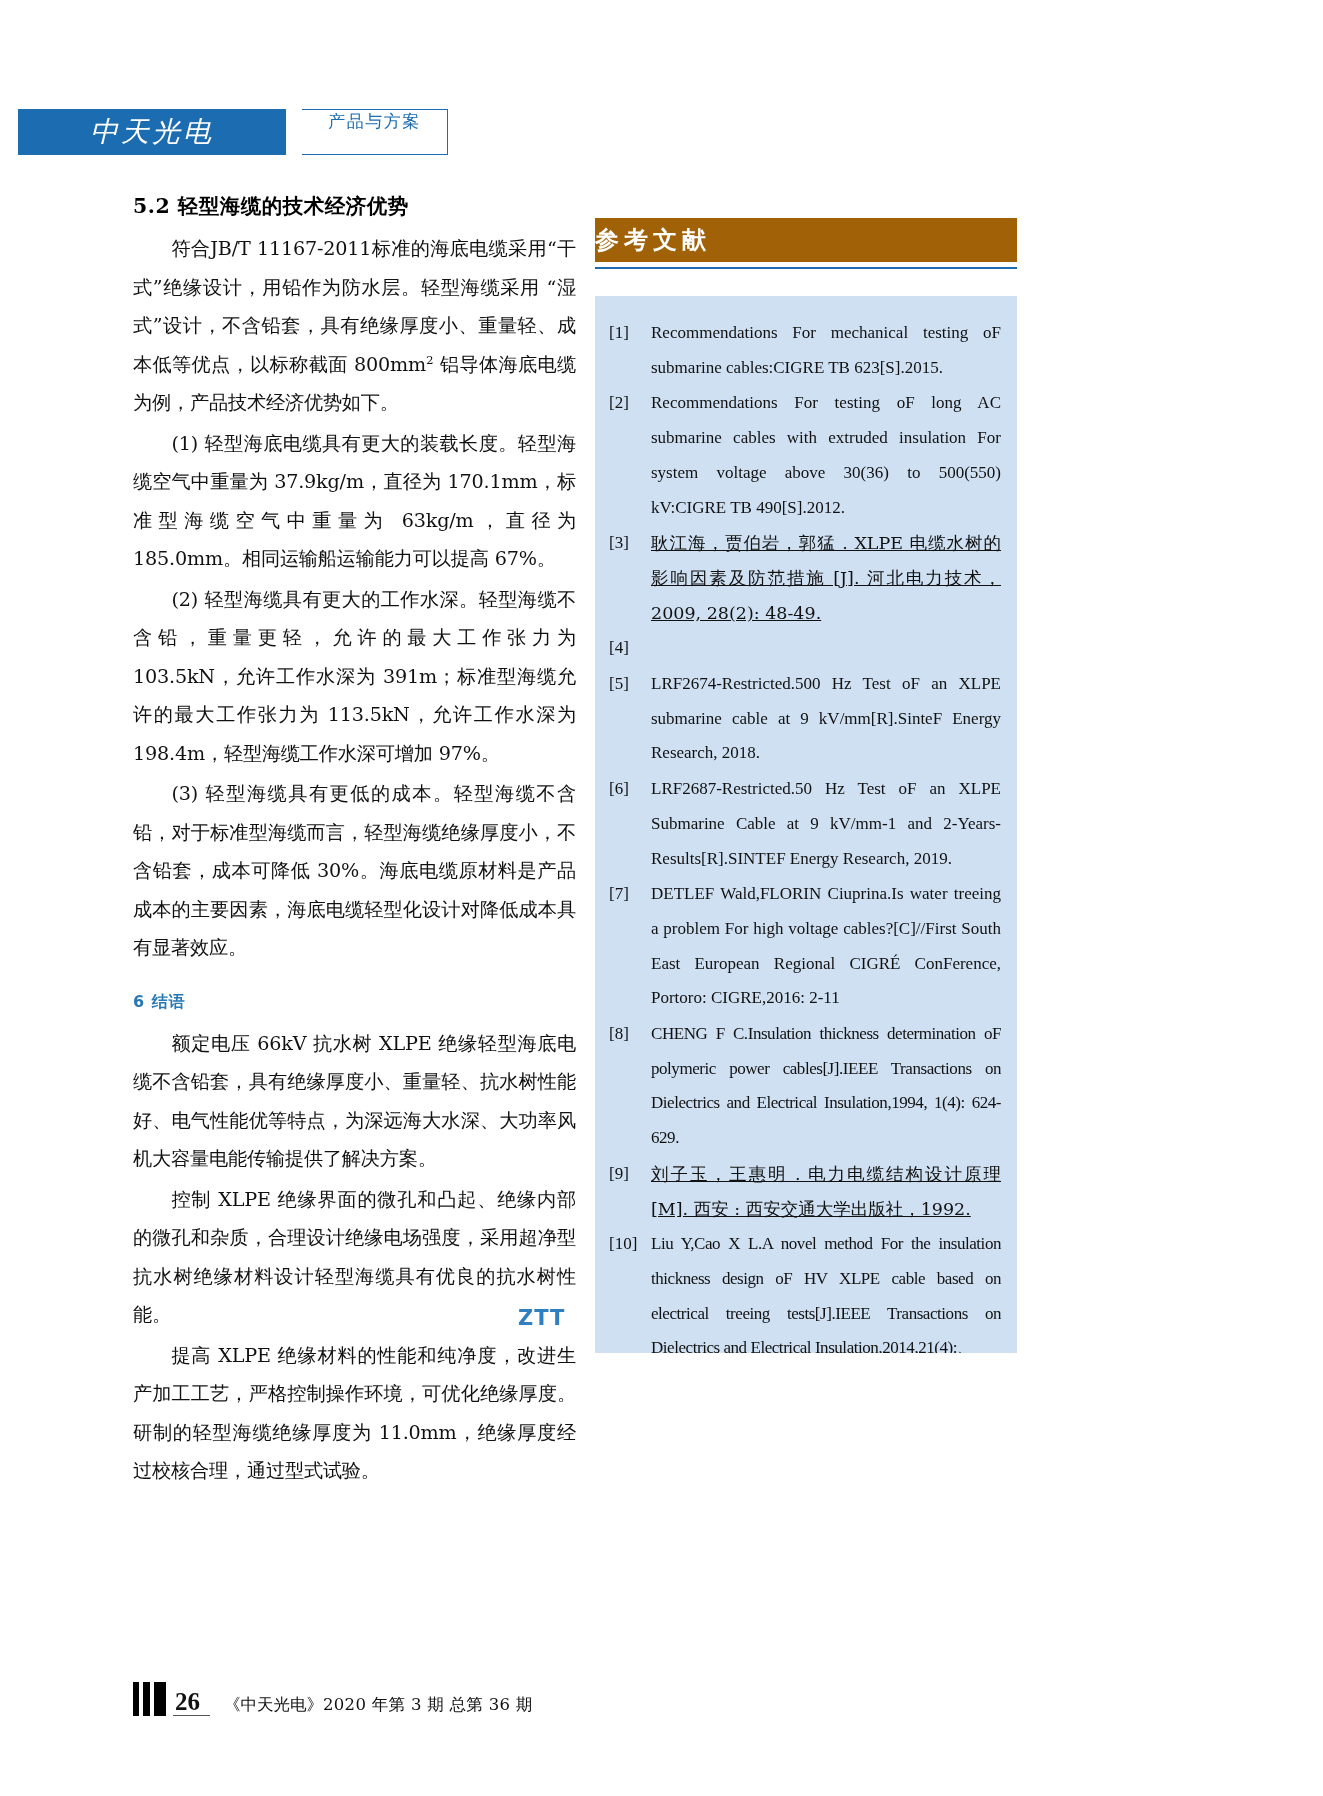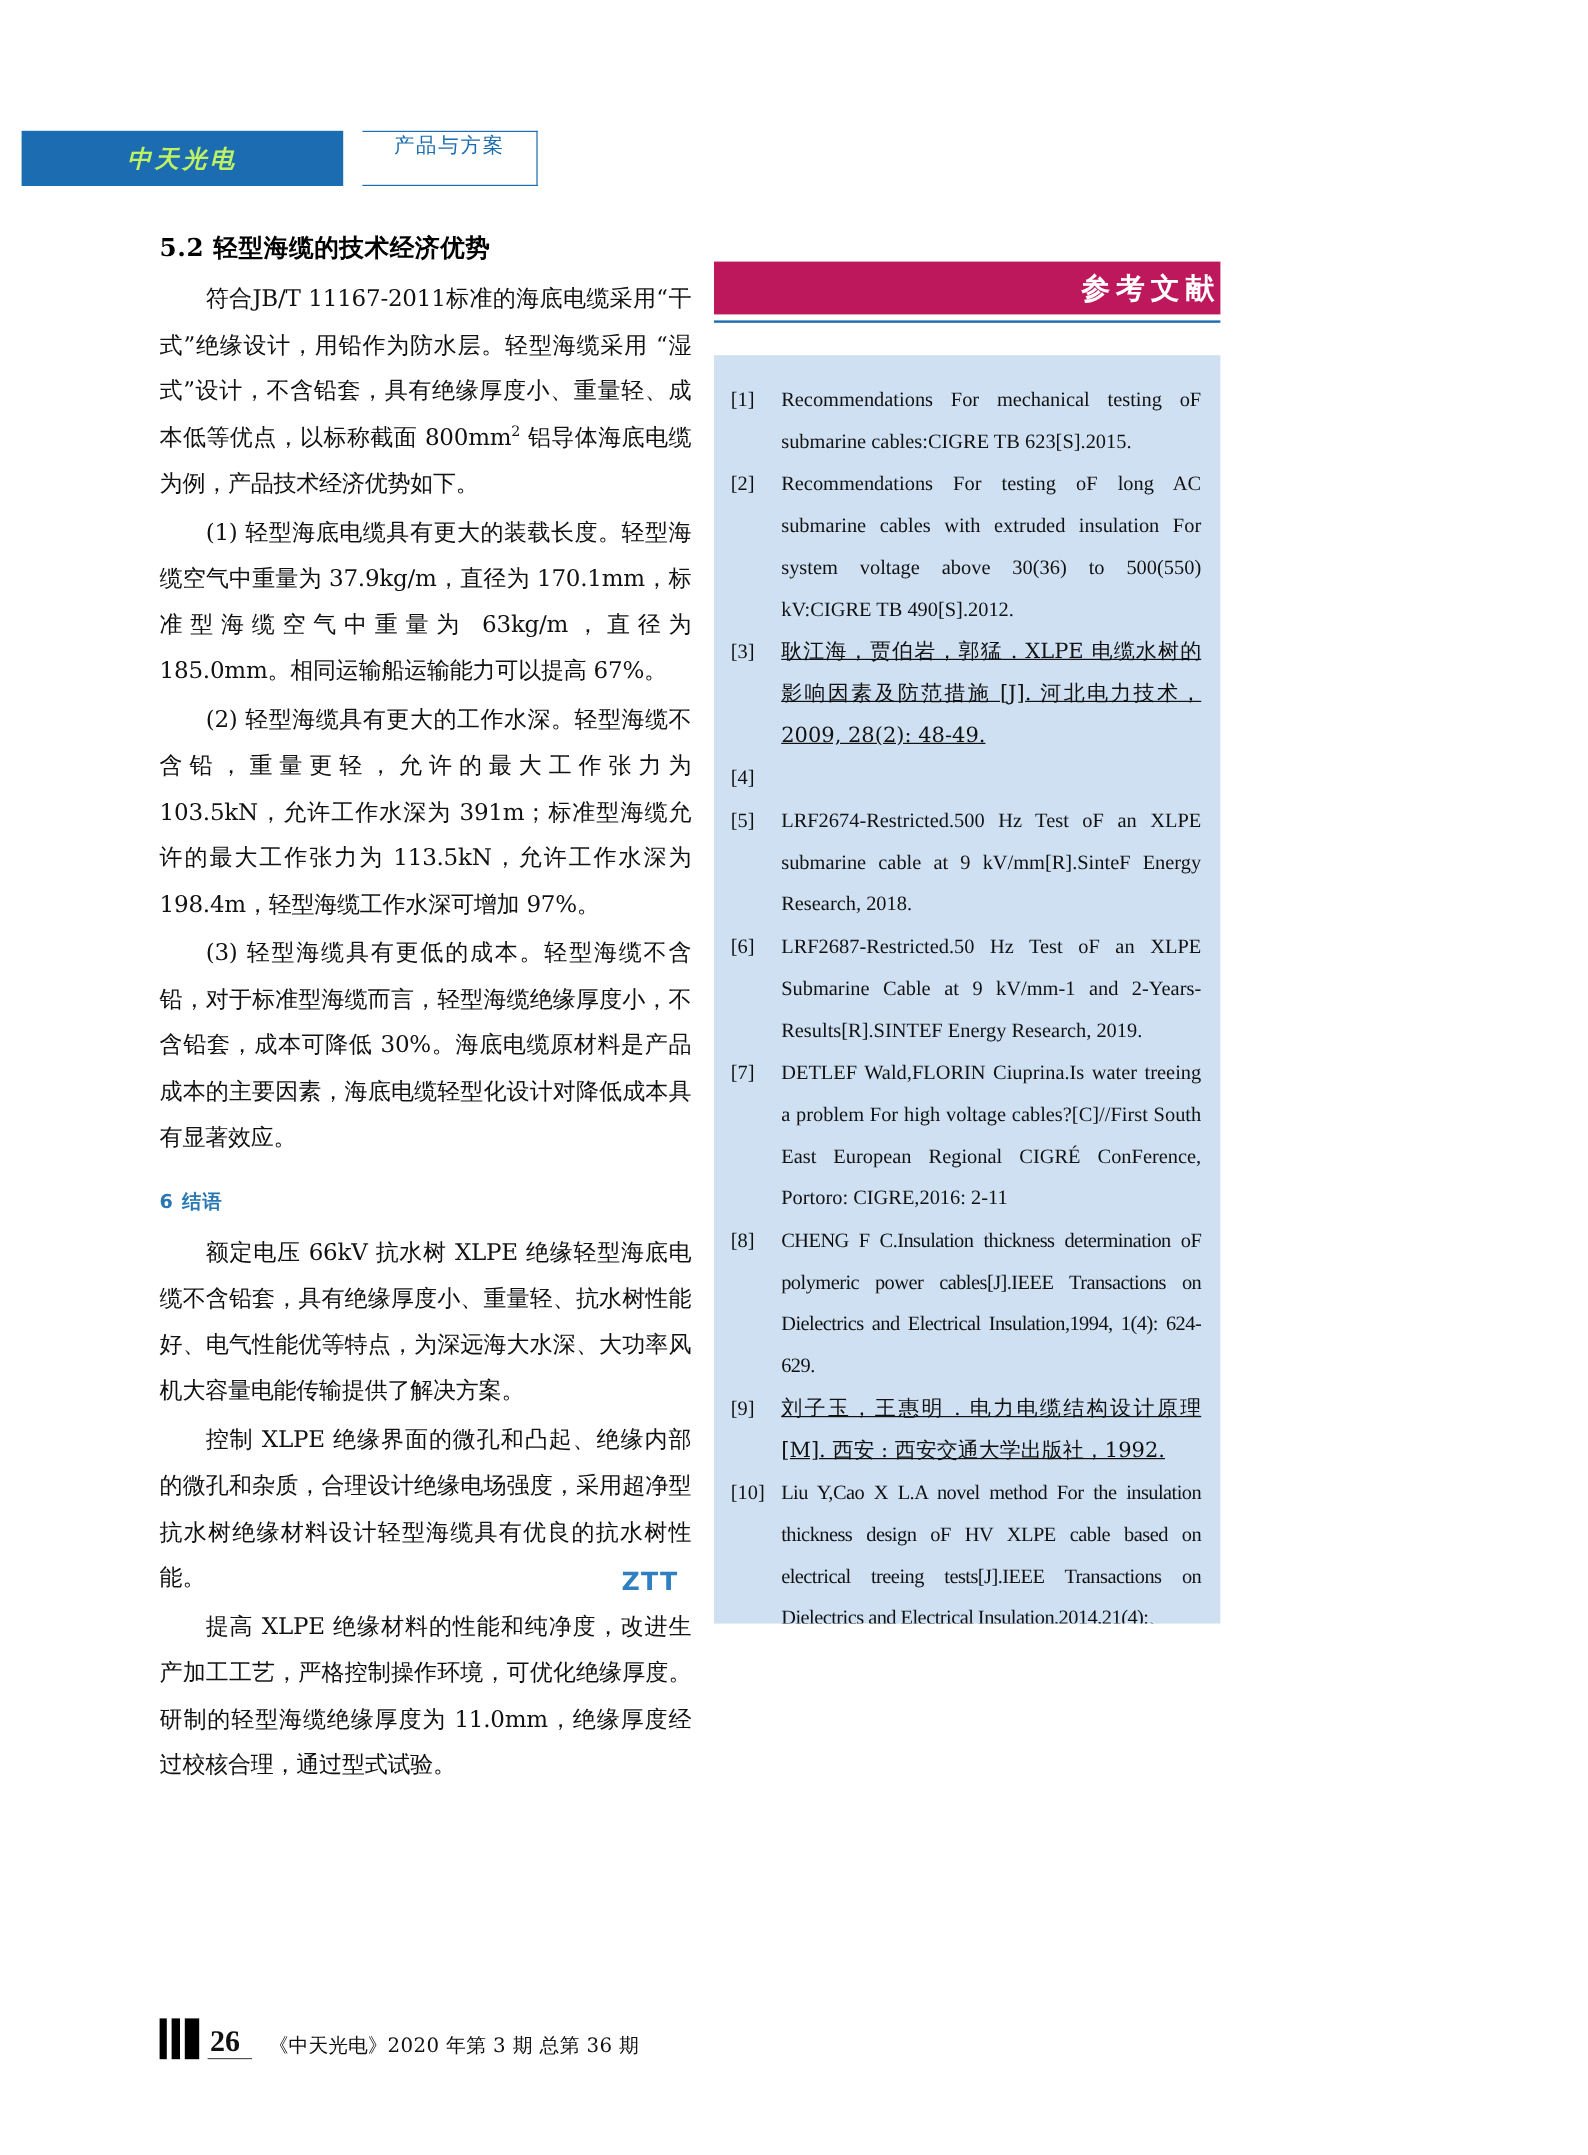--- a/index.html
+++ b/index.html
@@ -28,24 +28,24 @@
     left: 0;
     top: 0;
     width: 268px;
     height: 46px;
     background: #1b6cb0;
     display: flex;
     align-items: center;
     justify-content: center;
   }
   .header-brand-text {
-    color: #bef264;
-    font-family: "Liberation Serif", "DejaVu Serif", serif;
-    font-weight: bold;
-    font-size: 20px;
+    color: #ffffff;
+    font-family: "Liberation Serif", "DejaVu Serif", serif;
+    font-weight: normal;
+    font-size: 28px;
     letter-spacing: 3px;
     font-style: italic;
   }
   .header-section {
     position: absolute;
     left: 284px;
     top: 0;
     width: 146px;
     height: 46px;
     border-top: 1.5px solid #1b6cb0;
@@ -107,24 +107,24 @@
   p.body-par sup {
     font-size: 0.62em;
     vertical-align: super;
     line-height: 0;
   }
 
   
   .ref-title-bar {
     width: 422px;
     height: 44px;
-    background: #be185d;
+    background: #a16207;
     display: flex;
     align-items: center;
-    justify-content: flex-end;
+    justify-content: flex-start;
     box-sizing: border-box;
   }
   .ref-title-text {
     color: #ffffff;
     font-size: 24px;
     font-weight: bold;
     letter-spacing: 5px;
     font-family: "DejaVu Serif", "Liberation Serif", serif;
   }
   .ref-rule {

